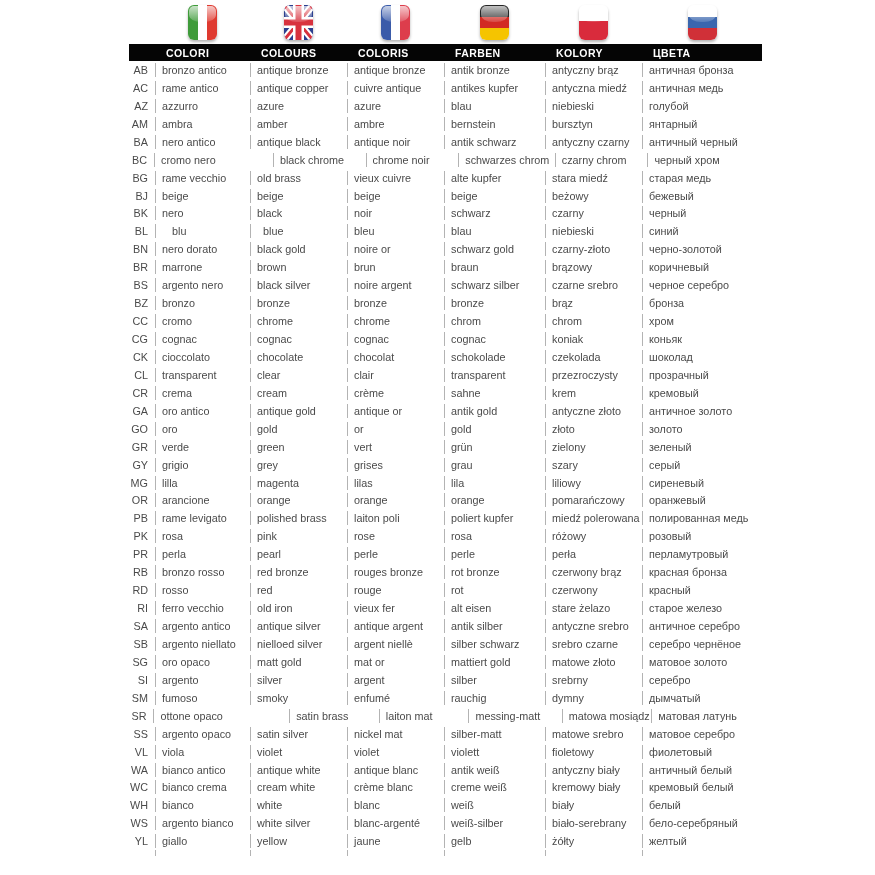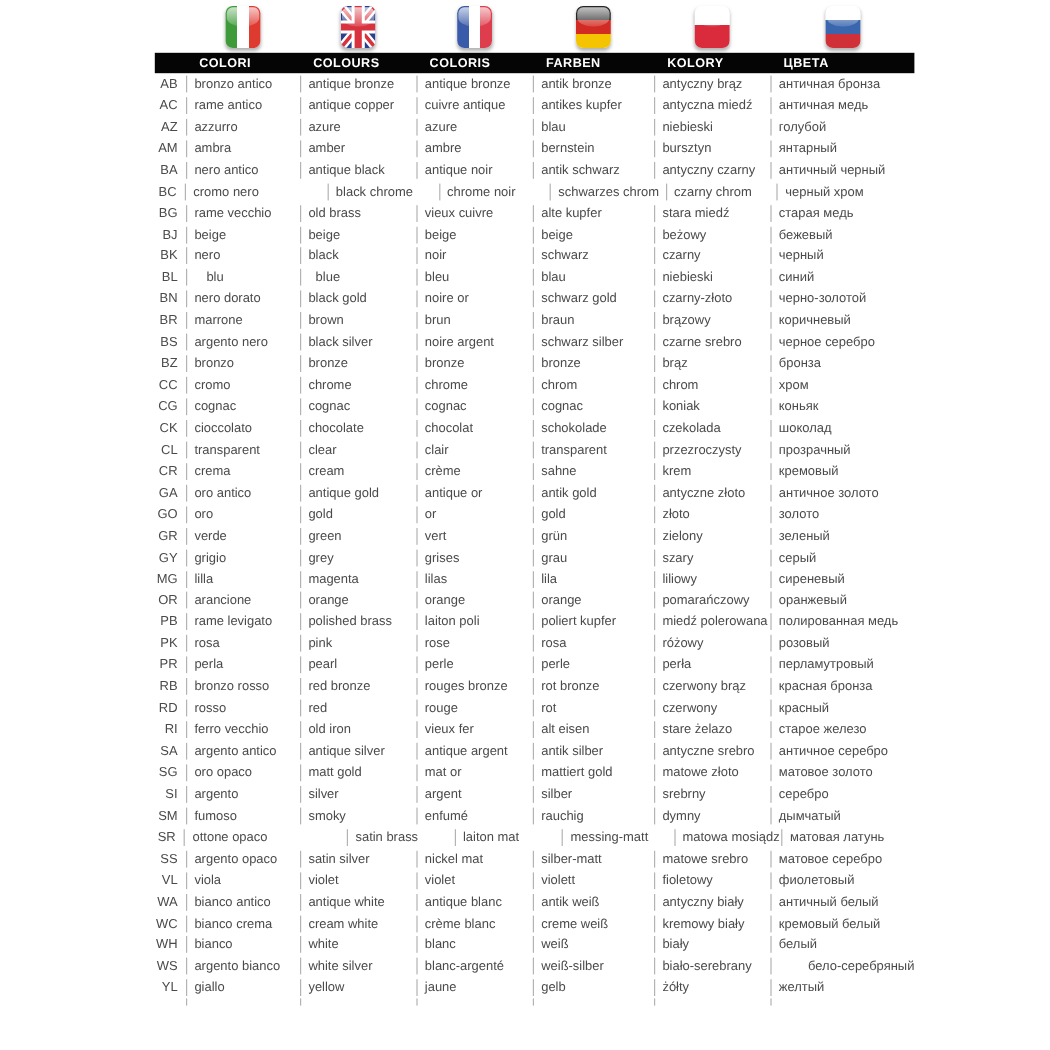--- a/index.html
+++ b/index.html
@@ -374,20 +374,29 @@
       <div class="row">
         <div class="cell code" style="width: 26px;">SA</div>
         <div class="cell" style="width: 95px;">argento antico</div>
         <div class="cell" style="width: 97px;">antique silver</div>
         <div class="cell" style="width: 97px;">antique argent</div>
         <div class="cell" style="width: 101px;">antik silber</div>
         <div class="cell" style="width: 97px;">antyczne srebro</div>
         <div class="cell" style="width: 120px;">античное серебро</div>
       </div>
       <div class="row">
+        <div class="cell code" style="width: 26px;">SB</div>
+        <div class="cell" style="width: 95px;">argento niellato</div>
+        <div class="cell" style="width: 97px;">nielloed silver</div>
+        <div class="cell" style="width: 97px;">argent niellè</div>
+        <div class="cell" style="width: 101px;">silber schwarz</div>
+        <div class="cell" style="width: 97px;">srebro czarne</div>
+        <div class="cell" style="width: 120px;">серебро чернёное</div>
+      </div>
+      <div class="row">
         <div class="cell code" style="width: 26px;">SG</div>
         <div class="cell" style="width: 95px;">oro opaco</div>
         <div class="cell" style="width: 97px;">matt gold</div>
         <div class="cell" style="width: 97px;">mat or</div>
         <div class="cell" style="width: 101px;">mattiert gold</div>
         <div class="cell" style="width: 97px;">matowe złoto</div>
         <div class="cell" style="width: 120px;">матовое золото</div>
       </div>
       <div class="row">
         <div class="cell code" style="width: 26px;">SI</div>
@@ -461,21 +470,21 @@
         <div class="cell" style="width: 97px;">biały</div>
         <div class="cell" style="width: 120px;">белый</div>
       </div>
       <div class="row">
         <div class="cell code" style="width: 26px;">WS</div>
         <div class="cell" style="width: 95px;">argento bianco</div>
         <div class="cell" style="width: 97px;">white silver</div>
         <div class="cell" style="width: 97px;">blanc-argenté</div>
         <div class="cell" style="width: 101px;">weiß-silber</div>
         <div class="cell" style="width: 97px;">biało-serebrany</div>
-        <div class="cell" style="width: 120px; text-align: right;">бело-серебряный</div>
+        <div class="cell" style="width: 120px;">бело-серебряный</div>
       </div>
       <div class="row">
         <div class="cell code" style="width: 26px;">YL</div>
         <div class="cell" style="width: 95px;">giallo</div>
         <div class="cell" style="width: 97px;">yellow</div>
         <div class="cell" style="width: 97px;">jaune</div>
         <div class="cell" style="width: 101px;">gelb</div>
         <div class="cell" style="width: 97px;">żółty</div>
         <div class="cell" style="width: 120px;">желтый</div>
       </div>

